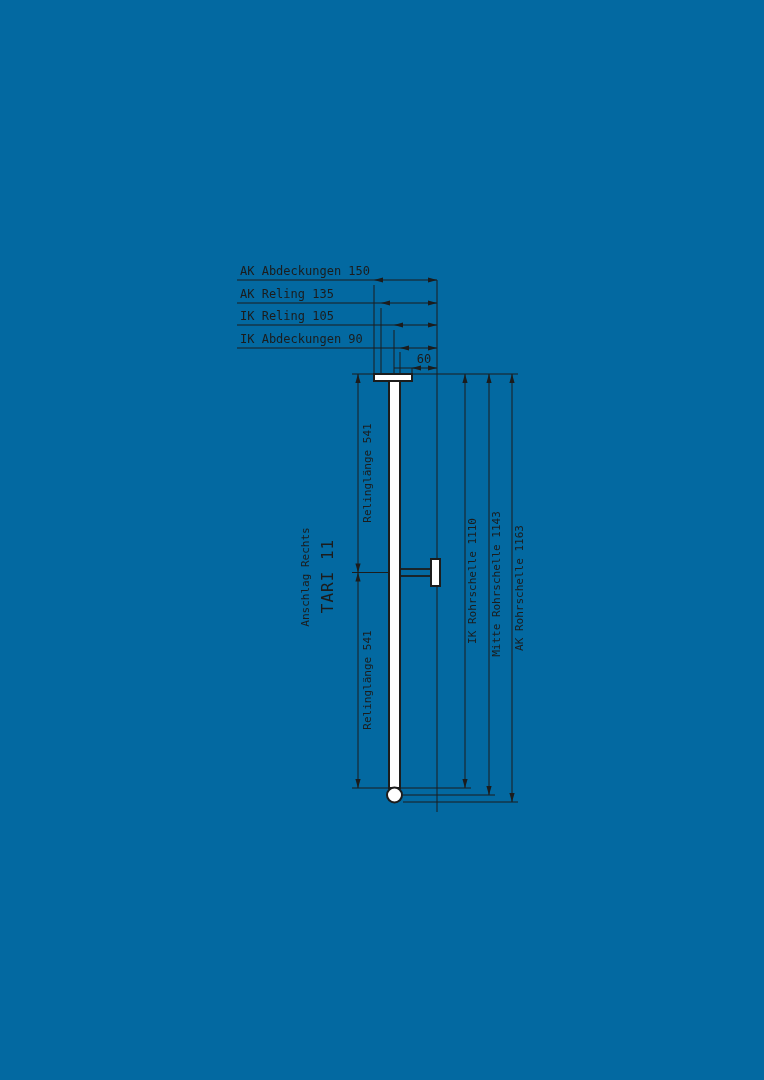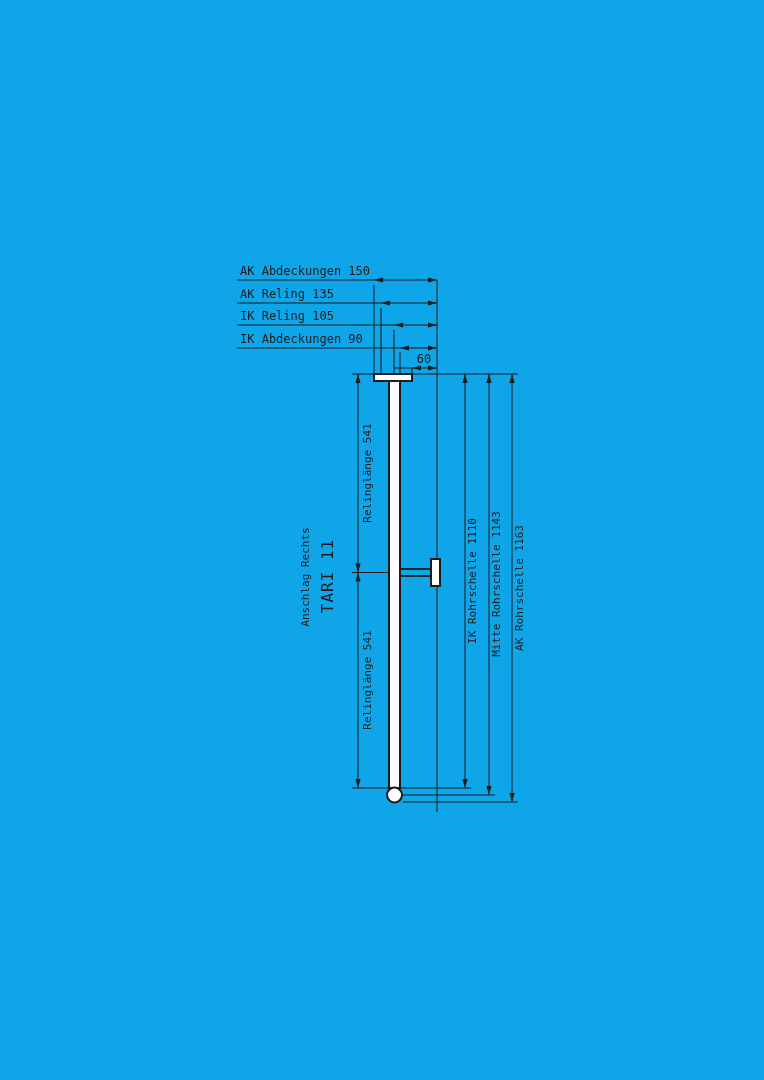--- a/index.html
+++ b/index.html
@@ -5,21 +5,21 @@
 <style>
   html, body {
     margin: 0;
     padding: 0;
     background: #ffffff;
   }
   .canvas {
     position: relative;
     width: 764px;
     height: 1080px;
-    background: #0ea5e9;
+    background: #0369a1;
     overflow: hidden;
   }
   svg { display: block; }
   svg line {
     stroke: #1c1c1c;
     stroke-width: 1;
   }
   svg polygon {
     fill: #1c1c1c;
     stroke: none;

